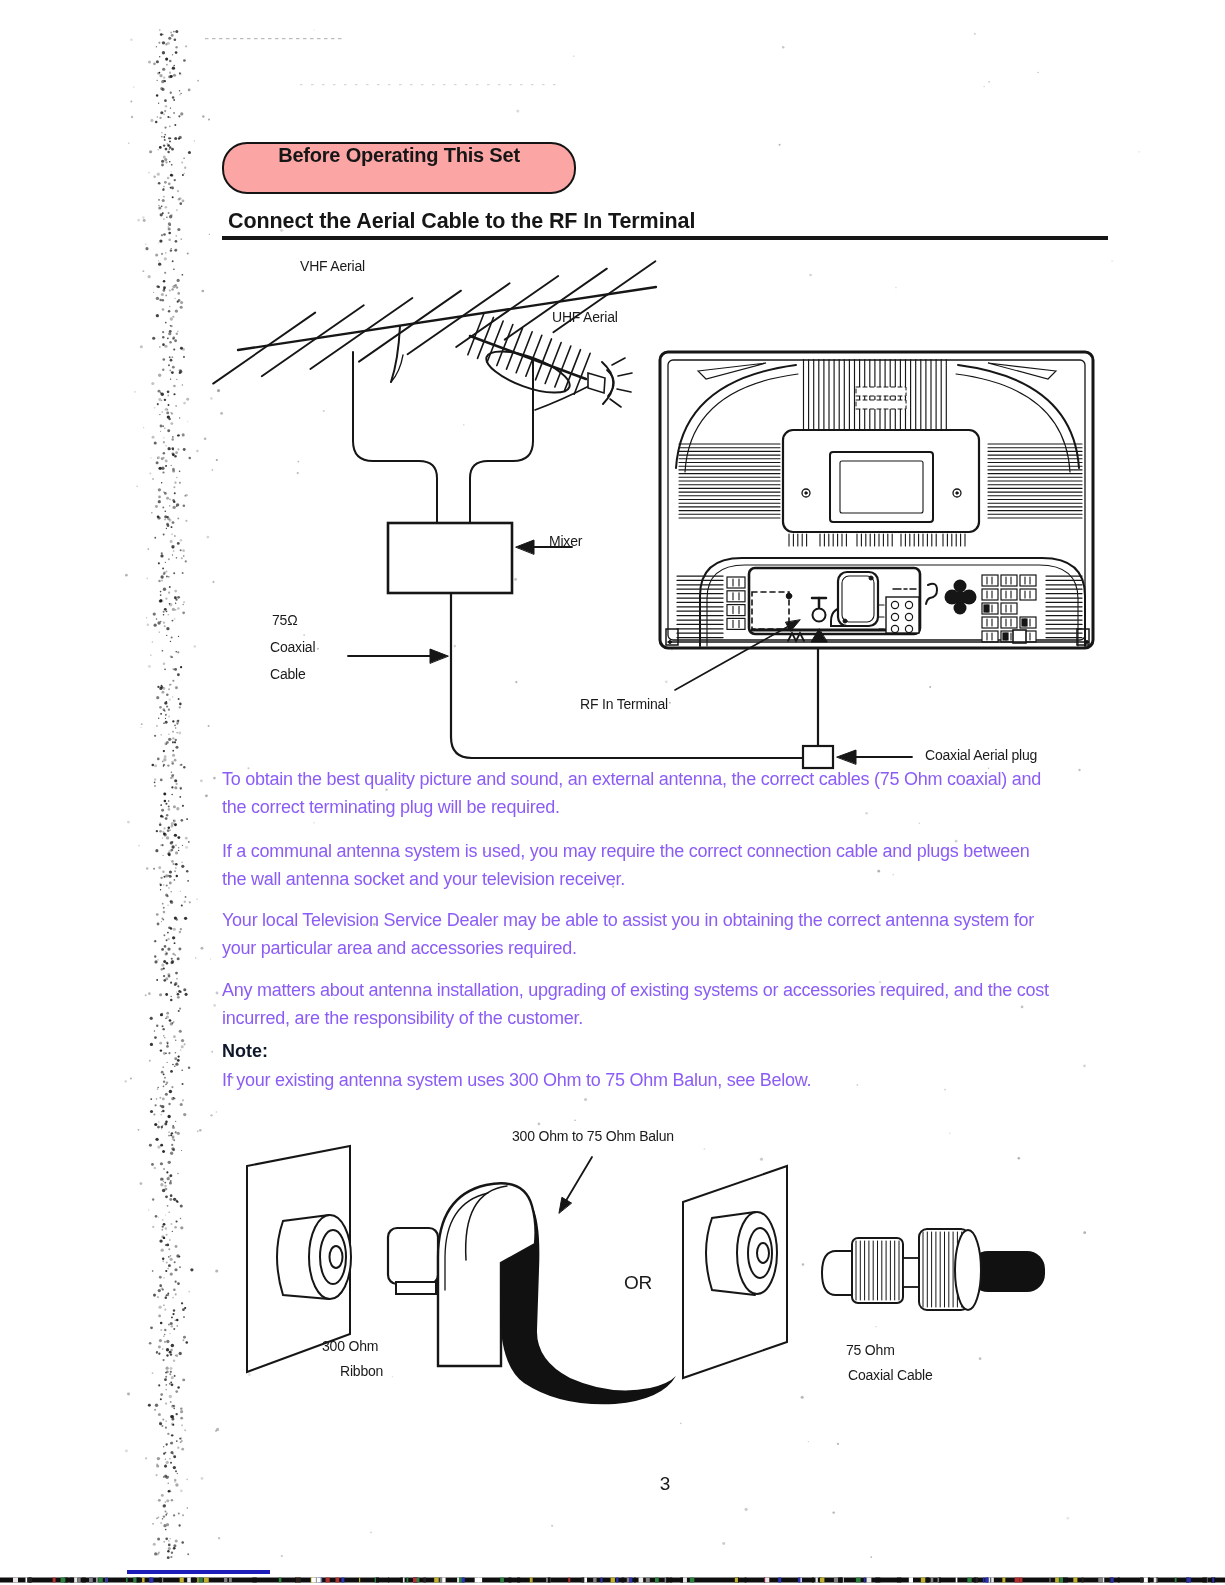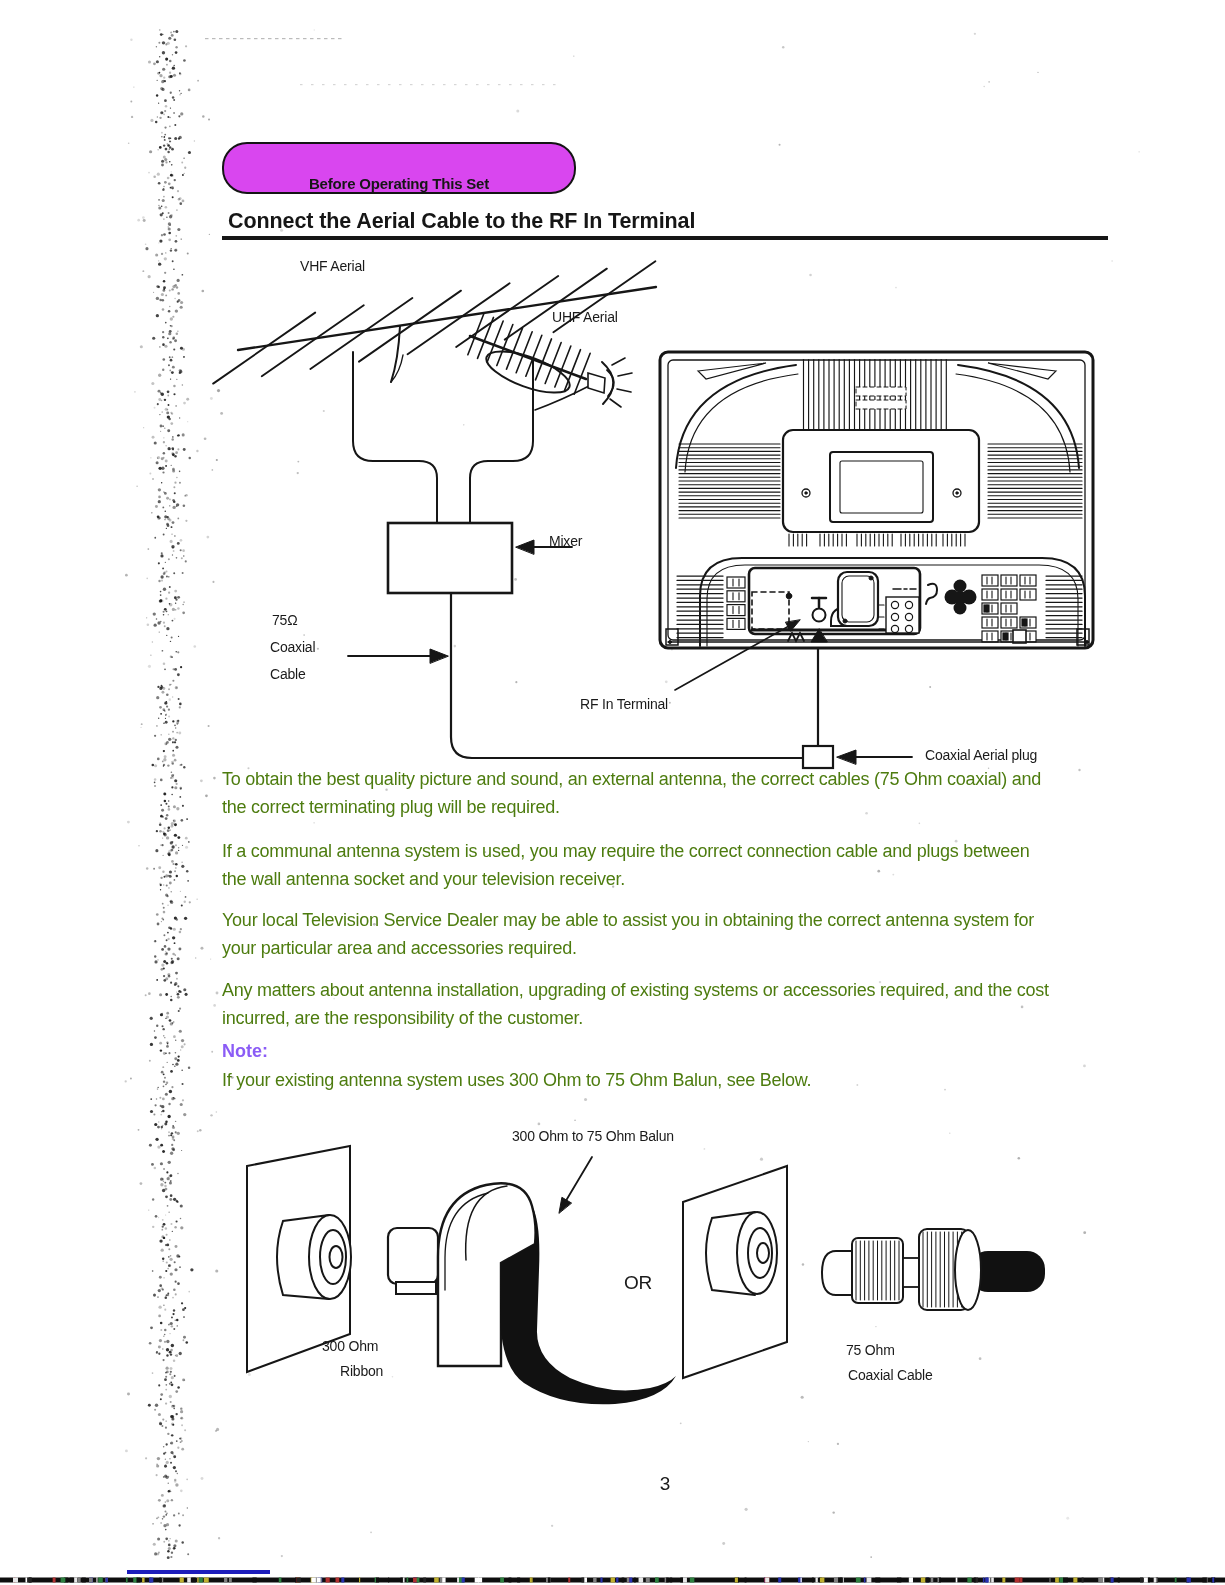--- a/index.html
+++ b/index.html
@@ -2,27 +2,27 @@
 <html><head>
 <meta charset="utf-8">
 <style>
   html,body{margin:0;padding:0;background:#e8e8e8;}
   .page{position:relative;width:1225px;height:1585px;background:#ffffff;overflow:hidden;
         font-family:"Liberation Sans",sans-serif;color:#161616;}
   .abs{position:absolute;}
   svg{position:absolute;overflow:visible;}
   .lbl{position:absolute;font-size:14px;color:#1a1a1a;letter-spacing:-0.2px;white-space:nowrap;}
   .badge{position:absolute;left:222px;top:142px;width:350px;height:48px;border:2.6px solid #141414;
-         border-radius:25px;display:flex;align-items:flex-end;justify-content:center;
-         font-size:15px;font-weight:bold;letter-spacing:-0.2px;background:#d946ef;}
+         border-radius:25px;display:flex;align-items:flex-start;justify-content:center;
+         font-size:20px;font-weight:bold;letter-spacing:-0.2px;background:#fca5a5;}
   .heading{position:absolute;left:228px;top:201px;font-size:21.5px;font-weight:bold;letter-spacing:-0.1px;margin-top:8px;}
   .rule{position:absolute;left:222px;top:236px;width:886px;height:3.5px;background:#161616;}
   .para{position:absolute;left:222px;width:902px;font-size:18px;line-height:27.5px;
-        letter-spacing:-0.25px;white-space:pre-line;color:#4d7c0f;}
-  .note-title{position:absolute;left:222px;font-size:18px;font-weight:bold;color:#8b5cf6;text-align:right;}
+        letter-spacing:-0.25px;white-space:pre-line;color:#8b5cf6;}
+  .note-title{position:absolute;left:222px;font-size:18px;font-weight:bold;color:#0f172a;text-align:right;}
   .pageno{position:absolute;left:630px;top:1473px;width:70px;text-align:center;font-size:19px;color:#1a1a1a;}
   .blueline{position:absolute;left:127px;top:1570px;width:143px;height:3.5px;background:#1d1dbb;}
 </style>
 </head>
 <body>
 
 <div class="page">
 
   <svg id="noise-left" class="abs" style="left:125px;top:28px" width="95" height="1530">
       <circle cx="50.42976167052984" cy="1024.693083402235" r="0.7922952886205167" fill="#1a1a1a" opacity="0.62"></circle>

